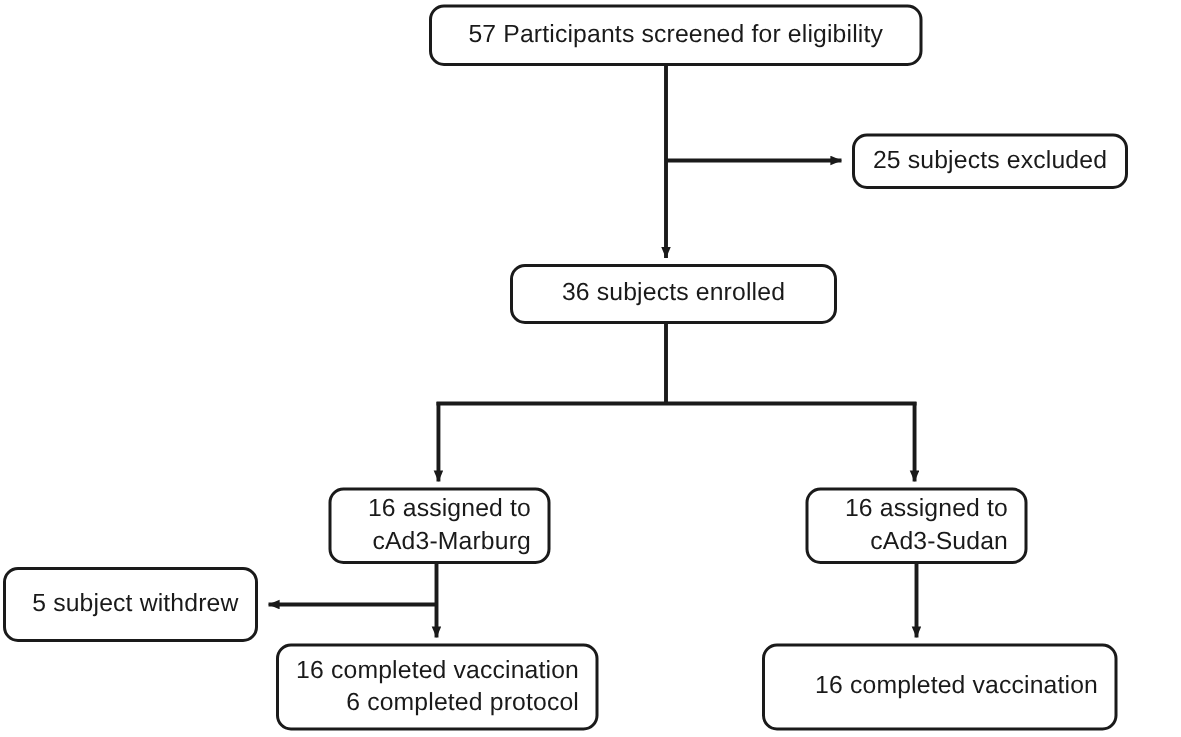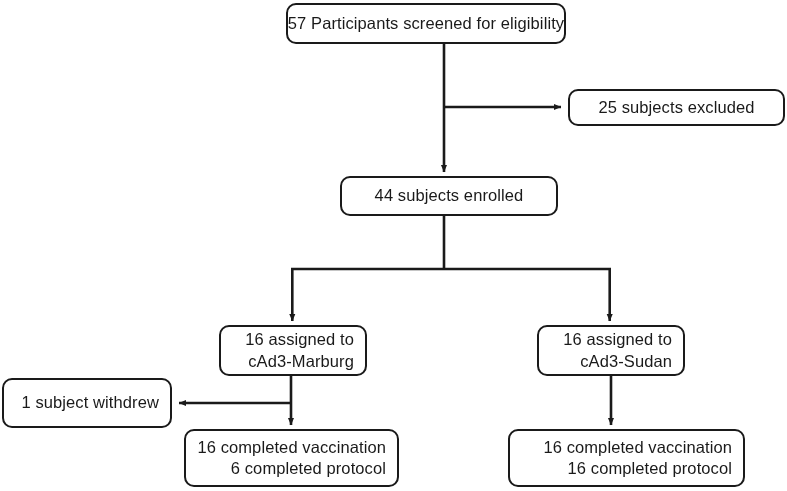--- a/index.html
+++ b/index.html
@@ -77,49 +77,48 @@
       <path d="M609.7,268 L609.7,321" marker-end="url(#arrow)"></path>
 
       <path d="M291,375 L291,425" marker-end="url(#arrow)"></path>
 
       <path d="M291,403 L179,403" marker-end="url(#arrow)"></path>
 
       <path d="M611,375 L611,425" marker-end="url(#arrow)"></path>
     </g>
   </svg>
 
-  <div class="node center" style="left:286px; top:3px; width:280px; height:41px;">
+  <div class="node center" style="left:286px; top:3px; width:329px; height:41px;">
     <span class="node-line">57 Participants screened for eligibility</span>
   </div>
 
-  <div class="node center" style="left:568px; top:89px; width:217px; height:37px;">
+  <div class="node center" style="left:568px; top:89px; width:184px; height:37px;">
     <span class="node-line">25 subjects excluded</span>
   </div>
 
   <div class="node center" style="left:340px; top:176px; width:218px; height:40px;">
-    <span class="node-line">44 subjects enrolled</span>
+    <span class="node-line">36 subjects enrolled</span>
   </div>
 
   <div class="node" style="left:219px; top:325px; width:148px; height:51px;">
     <span class="node-line">16 assigned to</span>
     <span class="node-line">cAd3-Marburg</span>
   </div>
 
   <div class="node" style="left:537px; top:325px; width:148px; height:51px;">
     <span class="node-line">16 assigned to</span>
     <span class="node-line">cAd3-Sudan</span>
   </div>
 
   <div class="node" style="left:2px; top:378px; width:170px; height:50px;">
-    <span class="node-line">1 subject withdrew</span>
+    <span class="node-line">5 subject withdrew</span>
   </div>
 
   <div class="node" style="left:184px; top:429px; width:215px; height:58px;">
     <span class="node-line">16 completed vaccination</span>
     <span class="node-line">6 completed protocol</span>
   </div>
 
   <div class="node" style="left:508px; top:429px; width:237px; height:58px;">
     <span class="node-line">16 completed vaccination</span>
-    <span class="node-line">16 completed protocol</span>
   </div>
 
 </div>
 
 </body></html>

